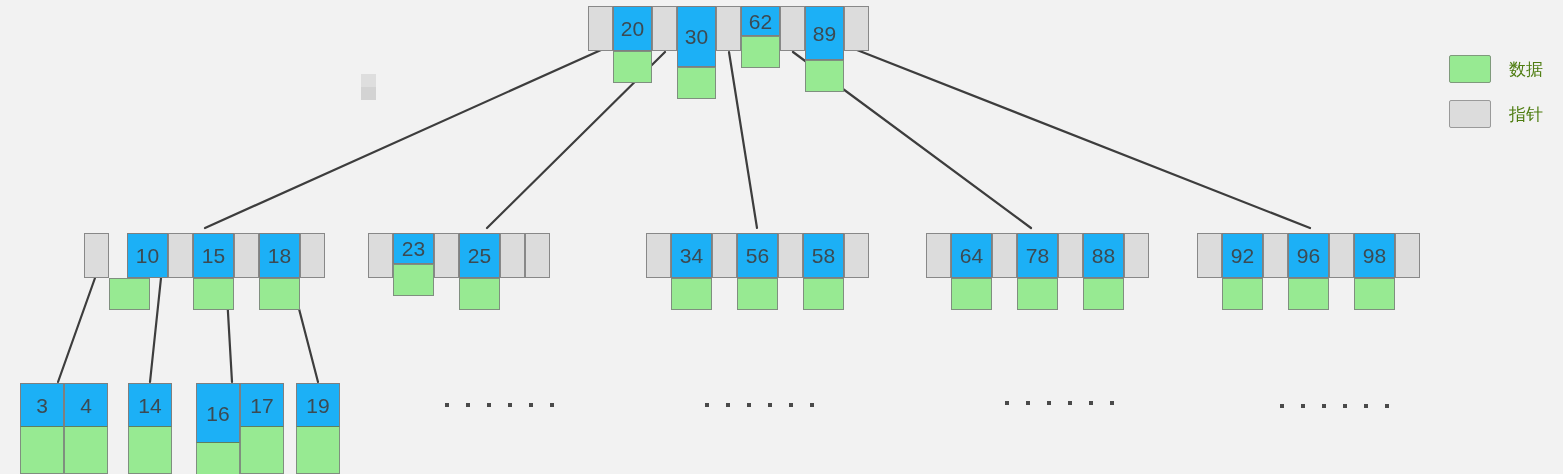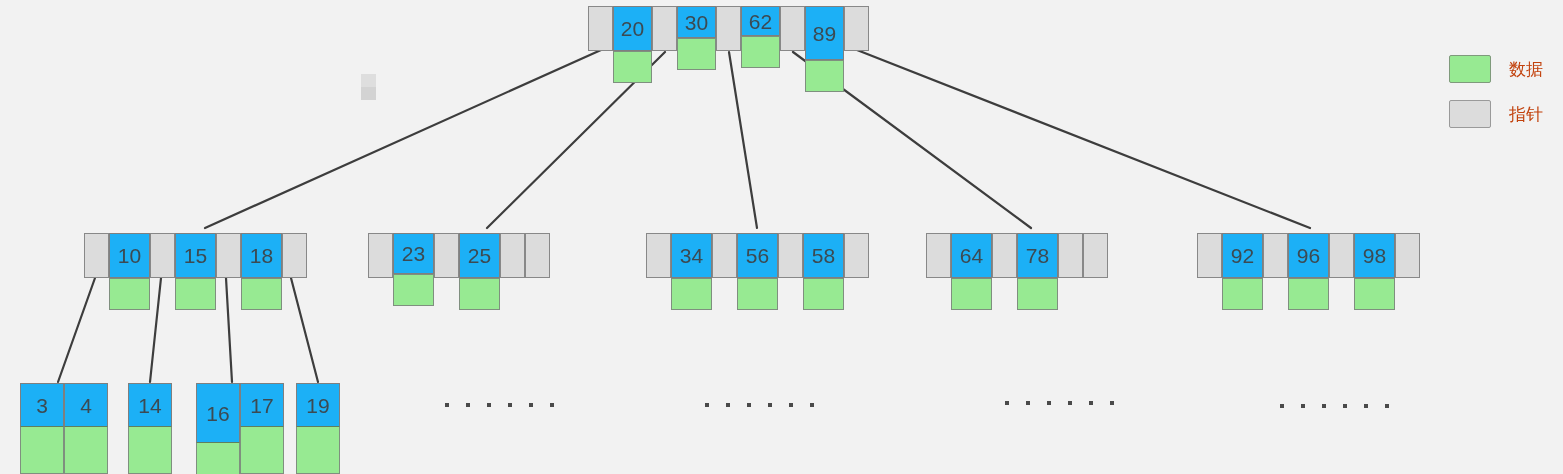--- a/index.html
+++ b/index.html
@@ -88,21 +88,21 @@
     height: 28px;
     border: 1px solid #9a9a9a;
     box-sizing: border-box;
     border-radius: 2px;
   }
   .legend-swatch.sw-data { background: #97ea92; border-color: #7f9a7c; }
   .legend-swatch.sw-ptr  { background: #dcdcdc; border-color: #9a9a9a; }
   .legend-label {
     margin-left: 18px;
     font-size: 17px;
-    color: #c2410c;
+    color: #4d7c0f;
     white-space: nowrap;
   }
   
   .artifact {
     position: absolute;
     width: 15px;
     height: 26px;
     background: linear-gradient(to bottom, #dedede 0 50%, #d3d3d3 50% 100%);
   }
 </style>
@@ -134,21 +134,21 @@
     </div>
     <div class="cellcol">
       <div class="key" style="width:39px;height:45px;">20</div>
       <div class="data" style="width:39px;height:32px;"></div>
     </div>
     <div class="cellcol">
       <div class="ptr" style="width:25px;height:45px;"></div>
       <div class="spacer" style="width:25px;height:32px;"></div>
     </div>
     <div class="cellcol">
-      <div class="key" style="width:39px;height:32px;">30</div>
+      <div class="key" style="width:39px;height:61px;">30</div>
       <div class="data" style="width:39px;height:32px;"></div>
     </div>
     <div class="cellcol">
       <div class="ptr" style="width:25px;height:45px;"></div>
       <div class="spacer" style="width:25px;height:32px;"></div>
     </div>
     <div class="cellcol">
       <div class="key" style="width:39px;height:30px;">62</div>
       <div class="data" style="width:39px;height:32px;"></div>
     </div>
@@ -165,21 +165,21 @@
       <div class="spacer" style="width:25px;height:32px;"></div>
     </div>
   </div>
 
   <div class="node" style="left:84px; top:233px;">
     <div class="cellcol">
       <div class="ptr" style="width:25px;height:45px;"></div>
       <div class="spacer" style="width:25px;height:32px;"></div>
     </div>
     <div class="cellcol">
-      <div class="key" style="width:41px;height:45px;">10</div>
+      <div class="key" style="width:41px;height:45px;margin-left:18px;">10</div>
       <div class="data" style="width:41px;height:32px;"></div>
     </div>
     <div class="cellcol">
       <div class="ptr" style="width:25px;height:45px;"></div>
       <div class="spacer" style="width:25px;height:32px;"></div>
     </div>
     <div class="cellcol">
       <div class="key" style="width:41px;height:45px;">15</div>
       <div class="data" style="width:41px;height:32px;"></div>
     </div>
@@ -196,21 +196,21 @@
       <div class="spacer" style="width:25px;height:32px;"></div>
     </div>
   </div>
 
   <div class="node" style="left:368px; top:233px;">
     <div class="cellcol">
       <div class="ptr" style="width:25px;height:45px;"></div>
       <div class="spacer" style="width:25px;height:32px;"></div>
     </div>
     <div class="cellcol">
-      <div class="key" style="width:41px;height:41px;">23</div>
+      <div class="key" style="width:41px;height:31px;">23</div>
       <div class="data" style="width:41px;height:32px;"></div>
     </div>
     <div class="cellcol">
       <div class="ptr" style="width:25px;height:45px;"></div>
       <div class="spacer" style="width:25px;height:32px;"></div>
     </div>
     <div class="cellcol">
       <div class="key" style="width:41px;height:45px;">25</div>
       <div class="data" style="width:41px;height:32px;"></div>
     </div>
@@ -268,20 +268,24 @@
       <div class="ptr" style="width:25px;height:45px;"></div>
       <div class="spacer" style="width:25px;height:32px;"></div>
     </div>
     <div class="cellcol">
       <div class="key" style="width:41px;height:45px;">78</div>
       <div class="data" style="width:41px;height:32px;"></div>
     </div>
     <div class="cellcol">
       <div class="ptr" style="width:25px;height:45px;"></div>
       <div class="spacer" style="width:25px;height:32px;"></div>
+    </div>
+    <div class="cellcol">
+      <div class="key" style="width:41px;height:45px;">88</div>
+      <div class="data" style="width:41px;height:32px;"></div>
     </div>
     <div class="cellcol">
       <div class="ptr" style="width:25px;height:45px;"></div>
       <div class="spacer" style="width:25px;height:32px;"></div>
     </div>
   </div>
 
   <div class="node" style="left:1197px; top:233px;">
     <div class="cellcol">
       <div class="ptr" style="width:25px;height:45px;"></div>

